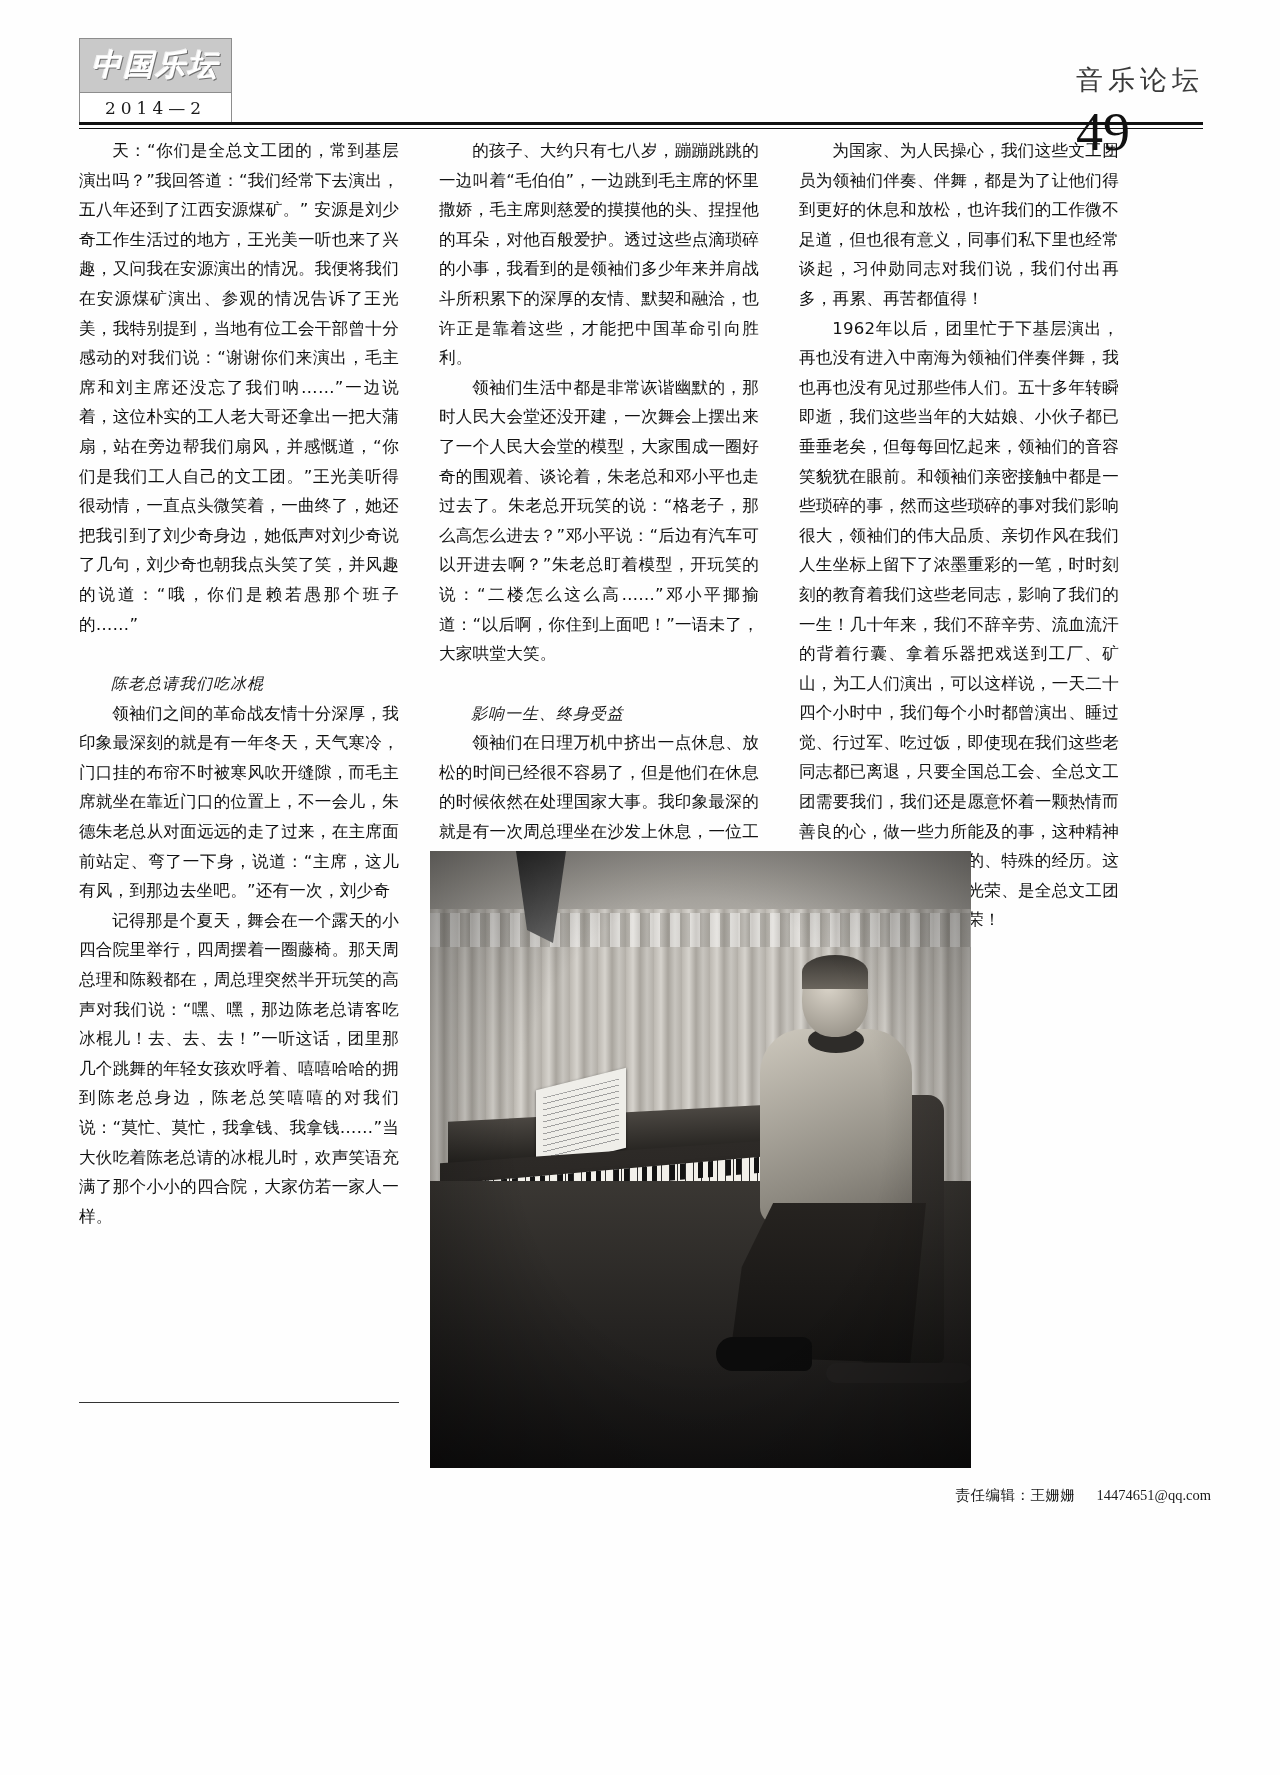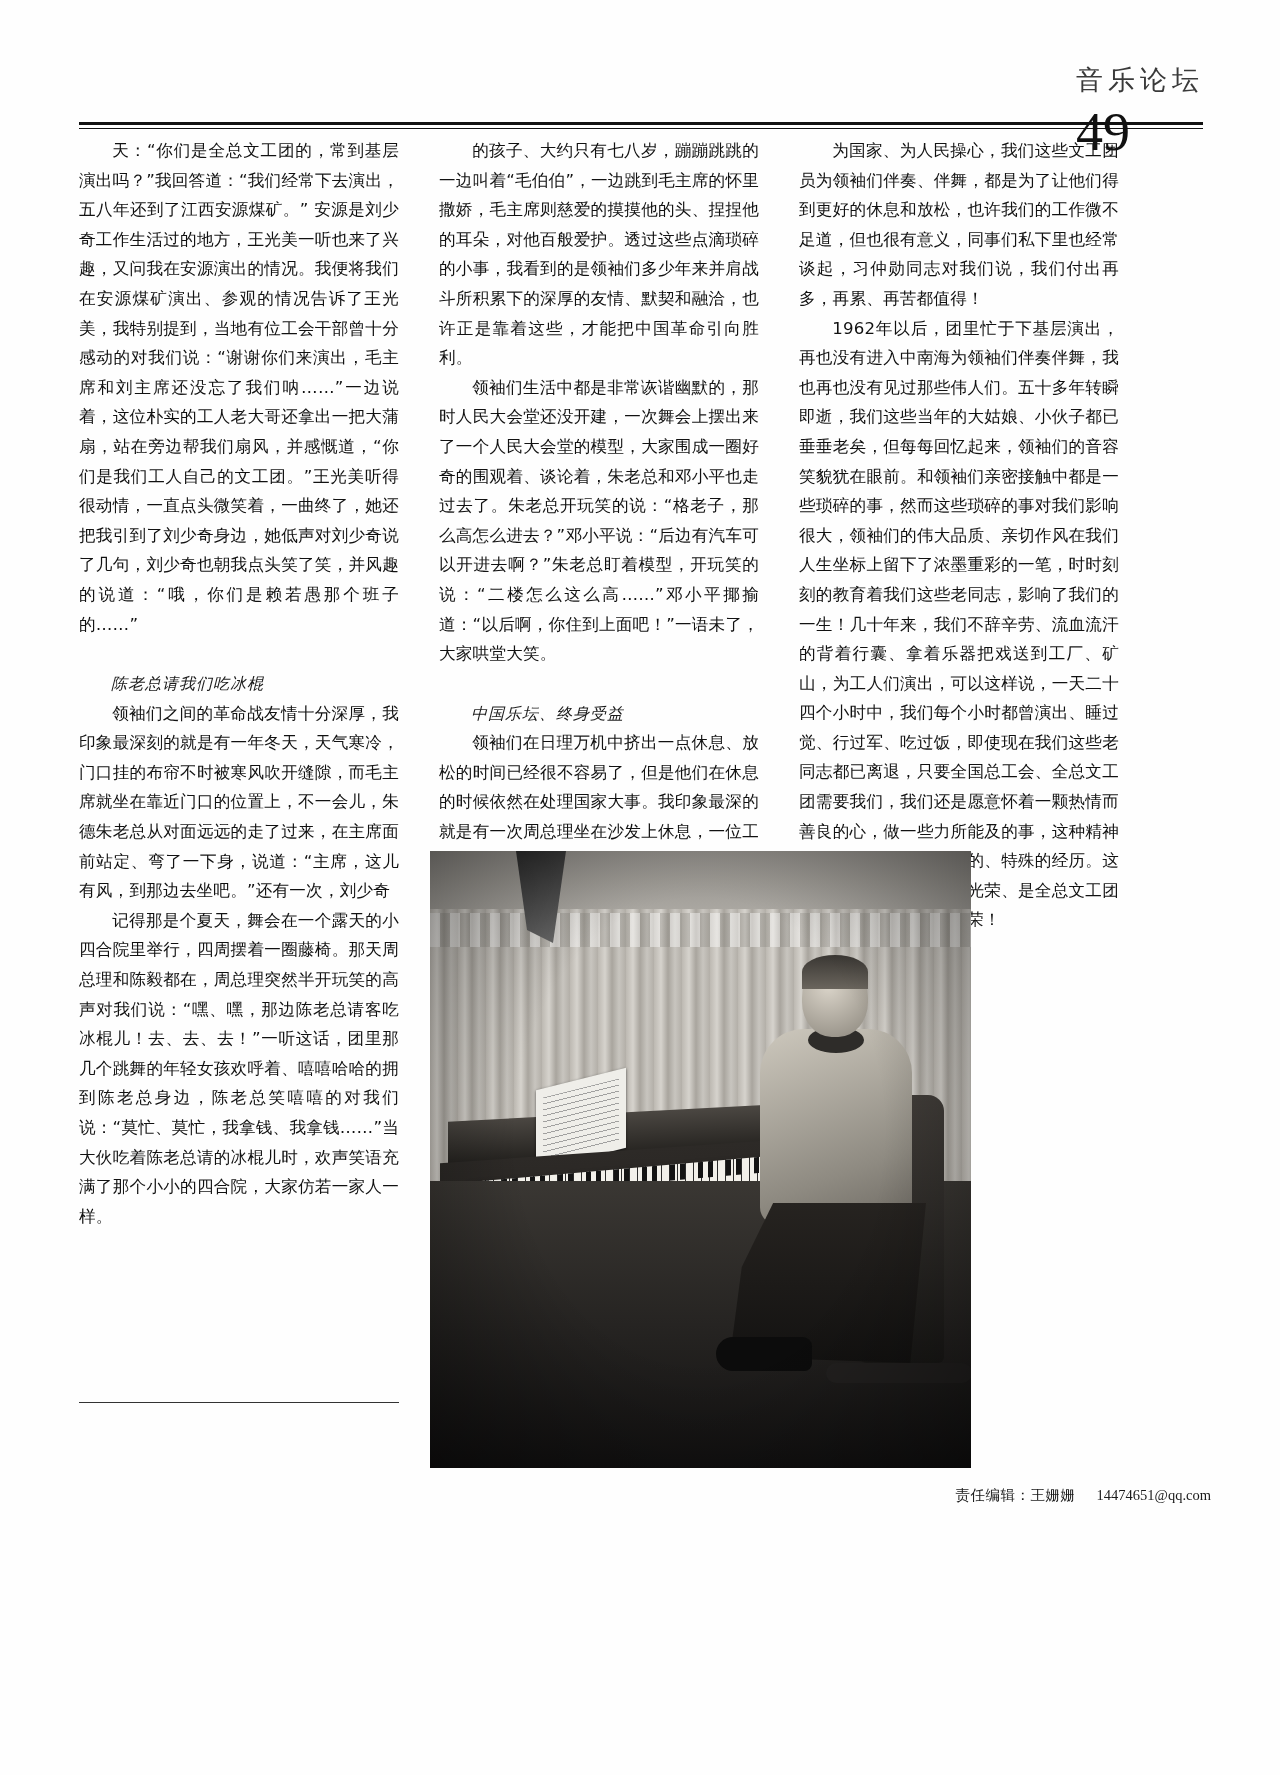--- a/index.html
+++ b/index.html
@@ -320,41 +320,45 @@
     margin-left: 16px;
     letter-spacing: 0;
   }
 </style>
 </head>
 <body>
 
 <div class="page">
 
   <div class="masthead">
+    <div class="logo-box">
+      <div class="logo-script">中国乐坛</div>
+      <div class="logo-year">2014—2</div>
+    </div>
     <div class="running-head">
       <span class="running-head-title">音乐论坛</span>
       <span class="running-head-page">49</span>
     </div>
   </div>
 
   <div class="rule-top"></div>
 
   <div class="columns">
 
     <div class="col">
       <p class="body">天：“你们是全总文工团的，常到基层演出吗？”我回答道：“我们经常下去演出，五八年还到了江西安源煤矿。” 安源是刘少奇工作生活过的地方，王光美一听也来了兴趣，又问我在安源演出的情况。我便将我们在安源煤矿演出、参观的情况告诉了王光美，我特别提到，当地有位工会干部曾十分感动的对我们说：“谢谢你们来演出，毛主席和刘主席还没忘了我们呐……”一边说着，这位朴实的工人老大哥还拿出一把大蒲扇，站在旁边帮我们扇风，并感慨道，“你们是我们工人自己的文工团。”王光美听得很动情，一直点头微笑着，一曲终了，她还把我引到了刘少奇身边，她低声对刘少奇说了几句，刘少奇也朝我点头笑了笑，并风趣的说道：“哦，你们是赖若愚那个班子的……”</p>
       <h3 class="subhead">陈老总请我们吃冰棍</h3>
       <p class="body">领袖们之间的革命战友情十分深厚，我印象最深刻的就是有一年冬天，天气寒冷，门口挂的布帘不时被寒风吹开缝隙，而毛主席就坐在靠近门口的位置上，不一会儿，朱德朱老总从对面远远的走了过来，在主席面前站定、弯了一下身，说道：“主席，这儿有风，到那边去坐吧。”还有一次，刘少奇</p>
       <p class="body">记得那是个夏天，舞会在一个露天的小四合院里举行，四周摆着一圈藤椅。那天周总理和陈毅都在，周总理突然半开玩笑的高声对我们说：“嘿、嘿，那边陈老总请客吃冰棍儿！去、去、去！”一听这话，团里那几个跳舞的年轻女孩欢呼着、嘻嘻哈哈的拥到陈老总身边，陈老总笑嘻嘻的对我们说：“莫忙、莫忙，我拿钱、我拿钱……”当大伙吃着陈老总请的冰棍儿时，欢声笑语充满了那个小小的四合院，大家仿若一家人一样。</p>
     </div>
 
     <div class="col">
       <p class="body">的孩子、大约只有七八岁，蹦蹦跳跳的一边叫着“毛伯伯”，一边跳到毛主席的怀里撒娇，毛主席则慈爱的摸摸他的头、捏捏他的耳朵，对他百般爱护。透过这些点滴琐碎的小事，我看到的是领袖们多少年来并肩战斗所积累下的深厚的友情、默契和融洽，也许正是靠着这些，才能把中国革命引向胜利。</p>
       <p class="body">领袖们生活中都是非常诙谐幽默的，那时人民大会堂还没开建，一次舞会上摆出来了一个人民大会堂的模型，大家围成一圈好奇的围观着、谈论着，朱老总和邓小平也走过去了。朱老总开玩笑的说：“格老子，那么高怎么进去？”邓小平说：“后边有汽车可以开进去啊？”朱老总盯着模型，开玩笑的说：“二楼怎么这么高……”邓小平揶揄道：“以后啊，你住到上面吧！”一语未了，大家哄堂大笑。</p>
-      <h3 class="subhead">中国乐坛、终身受益</h3>
+      <h3 class="subhead">影响一生、终身受益</h3>
       <p class="body">领袖们在日理万机中挤出一点休息、放松的时间已经很不容易了，但是他们在休息的时候依然在处理国家大事。我印象最深的就是有一次周总理坐在沙发上休息，一位工作人员走到他身边问道：“总理，电话来了，问那个事？”总理想了想，笃定的说道：“我已经跟他讲了，就那么去做吧！”当时我感悟到，领袖们不分昼夜都在工作，</p>
     </div>
 
     <div class="col">
       <p class="body">为国家、为人民操心，我们这些文工团员为领袖们伴奏、伴舞，都是为了让他们得到更好的休息和放松，也许我们的工作微不足道，但也很有意义，同事们私下里也经常谈起，习仲勋同志对我们说，我们付出再多，再累、再苦都值得！</p>
       <p class="body">1962年以后，团里忙于下基层演出，再也没有进入中南海为领袖们伴奏伴舞，我也再也没有见过那些伟人们。五十多年转瞬即逝，我们这些当年的大姑娘、小伙子都已垂垂老矣，但每每回忆起来，领袖们的音容笑貌犹在眼前。和领袖们亲密接触中都是一些琐碎的事，然而这些琐碎的事对我们影响很大，领袖们的伟大品质、亲切作风在我们人生坐标上留下了浓墨重彩的一笔，时时刻刻的教育着我们这些老同志，影响了我们的一生！几十年来，我们不辞辛劳、流血流汗的背着行囊、拿着乐器把戏送到工厂、矿山，为工人们演出，可以这样说，一天二十四个小时中，我们每个小时都曾演出、睡过觉、行过军、吃过饭，即使现在我们这些老同志都已离退，只要全国总工会、全总文工团需要我们，我们还是愿意怀着一颗热情而善良的心，做一些力所能及的事，这种精神动力均来自于那段难忘的、特殊的经历。这段经历是全国总工会的光荣、是全总文工团的光荣、更是我们的光荣！</p>
     </div>
 
   </div>
 

